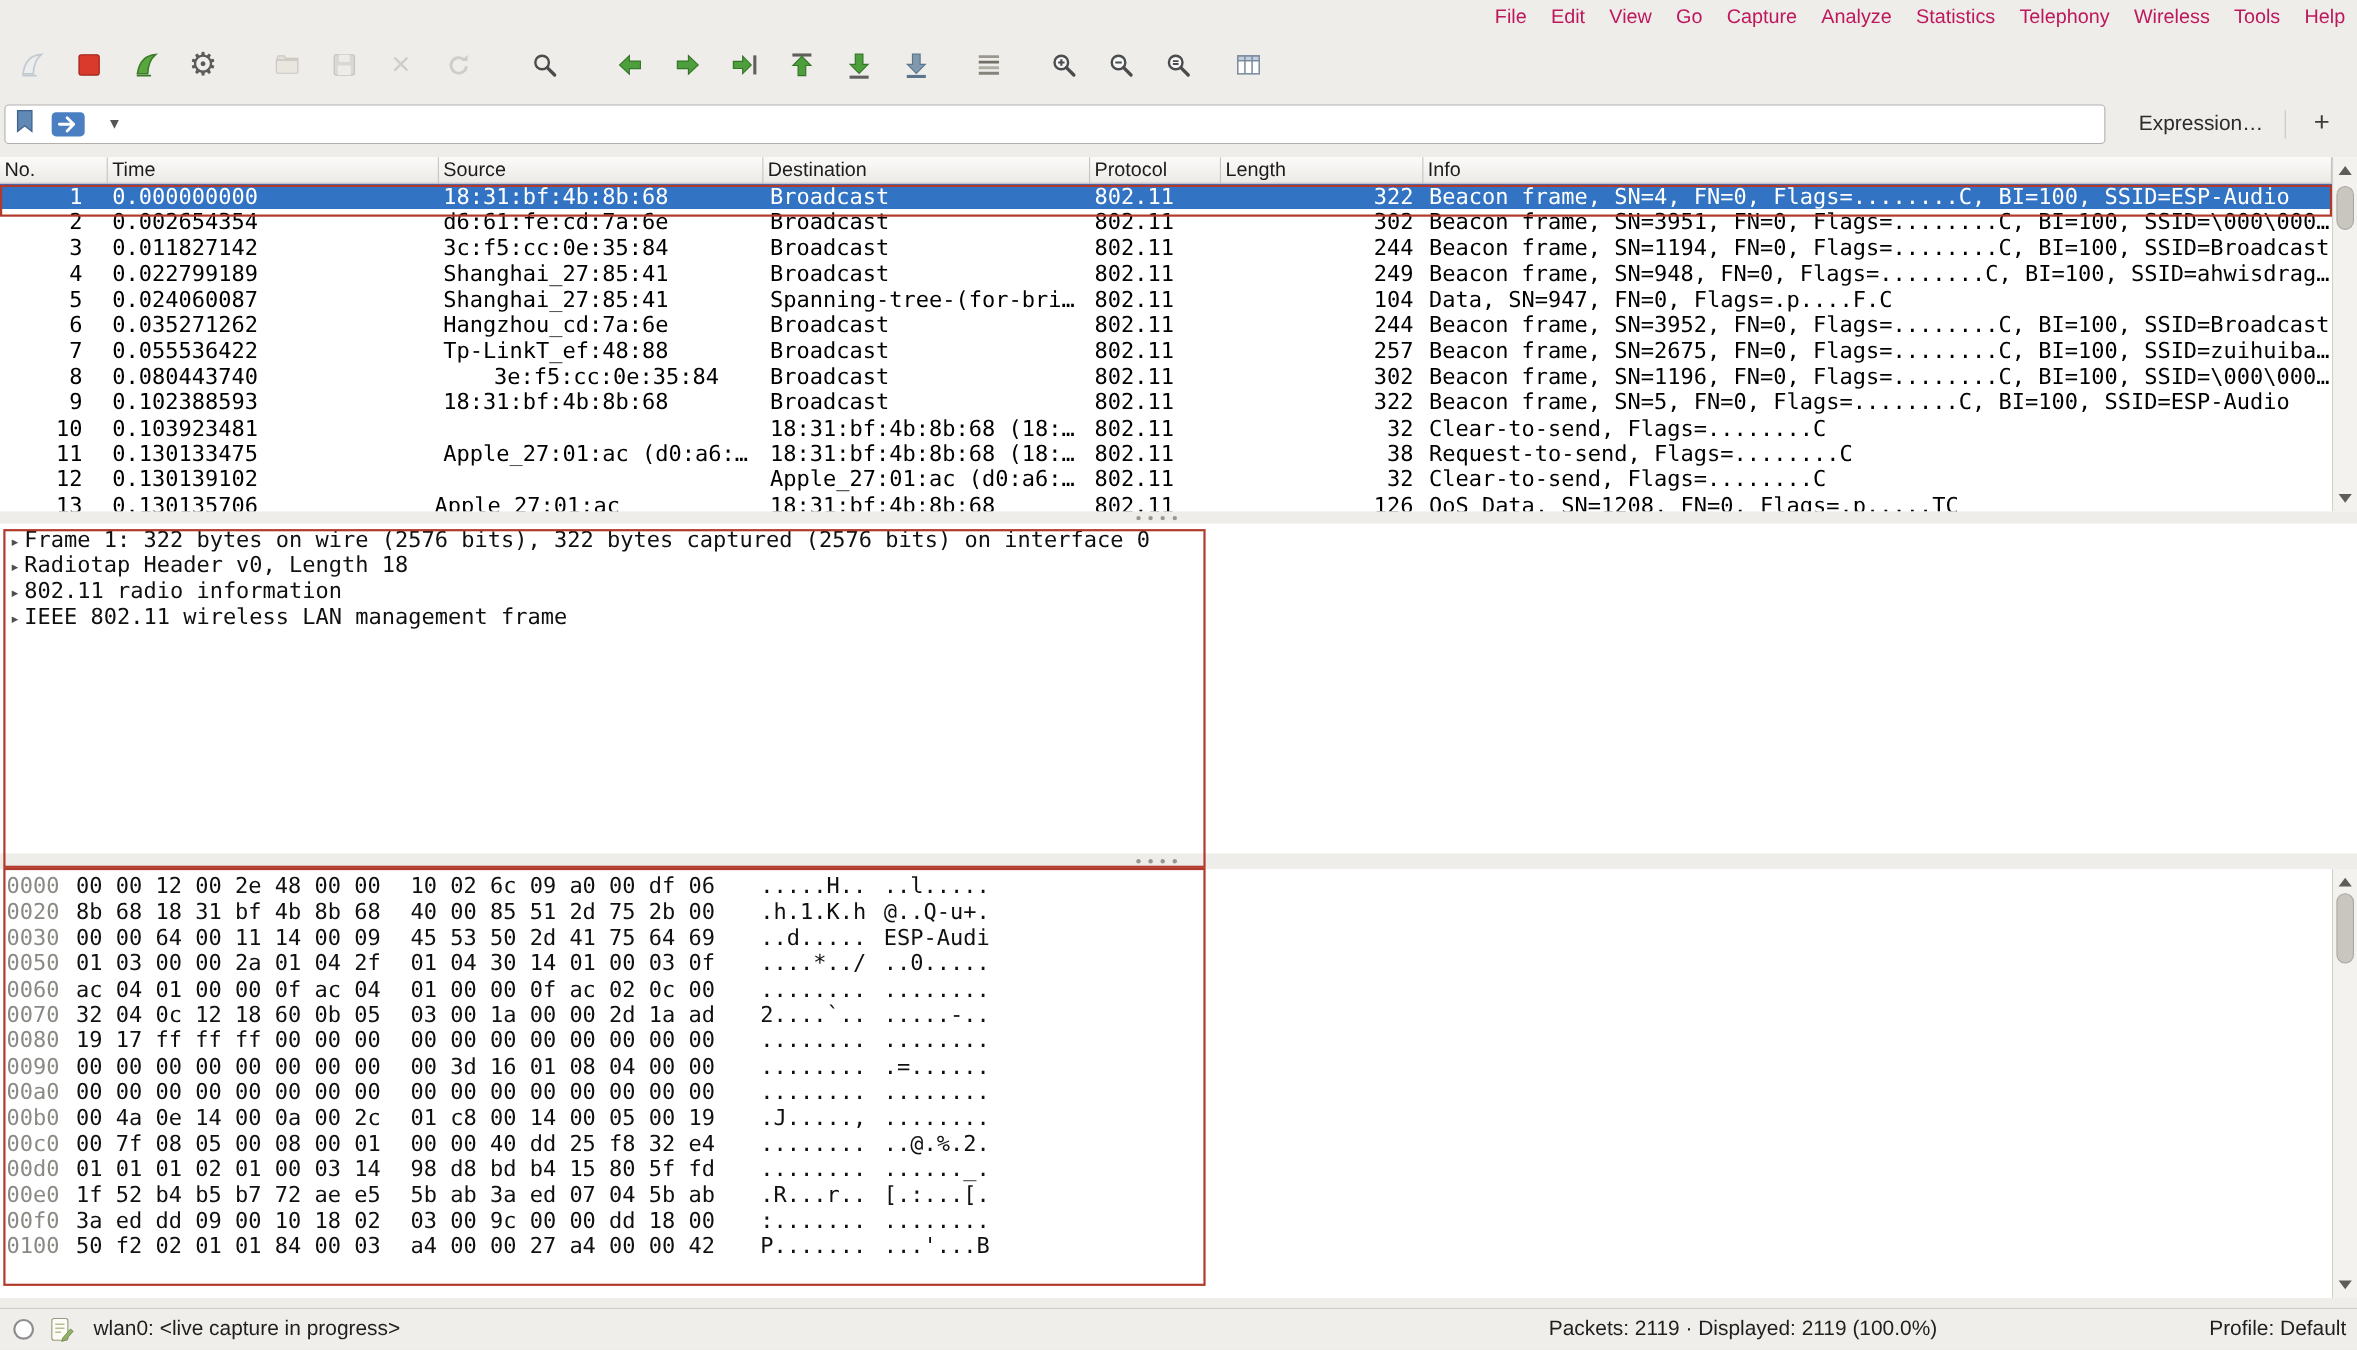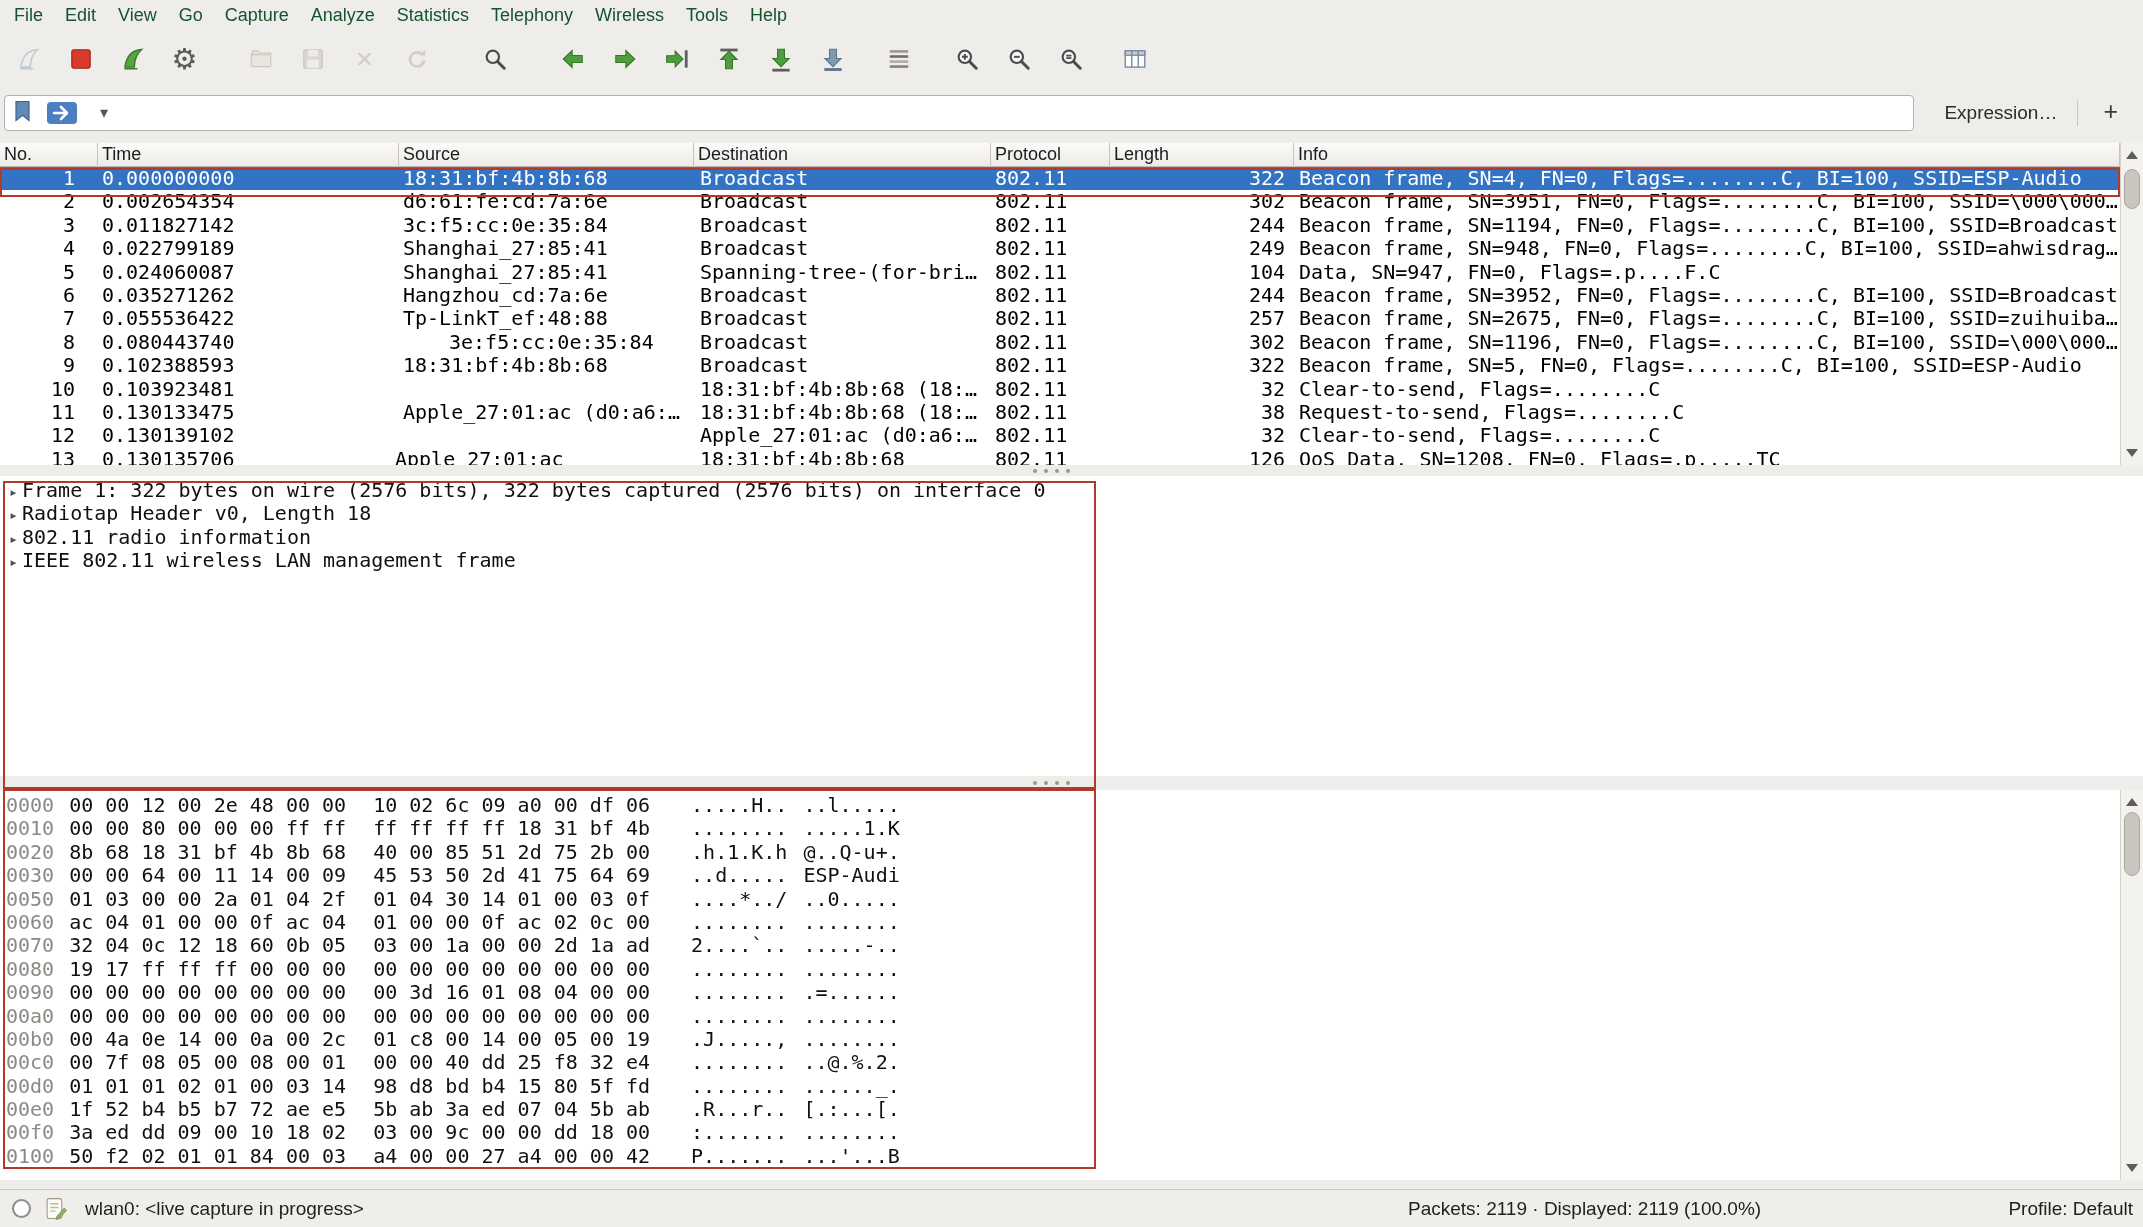--- a/index.html
+++ b/index.html
@@ -5,21 +5,21 @@
   * { margin:0; padding:0; box-sizing:border-box; }
   html,body { width:2143px; height:1227px; }
   body {
     position:relative; overflow:hidden;
     background:#efedea; color:#1e1e1e;
     font-family:"Liberation Sans", sans-serif;
   }
 
   
   .menubar { position:absolute; left:0; top:0; width:100%; height:30px;
-    display:flex; align-items:center; padding-left:3px; font-size:18px; color:#14532d; }
+    display:flex; align-items:center; padding-left:3px; font-size:18px; color:#be185d;justify-content:flex-end; }
   .menu-item { padding:3px 11px; border-radius:3px; cursor:default; }
 
   
   .toolbar { position:absolute; left:0; top:30px; width:100%; height:58px;
     display:flex; align-items:center; padding-left:5px; gap:5px; }
   .tbtn { width:47px; height:44px; flex:none; display:flex; align-items:center;
     justify-content:center; border-radius:4px; }
   .tbtn.disabled { opacity:.45; }
   .glyph { line-height:1; }
 
@@ -429,21 +429,20 @@
   <div class="dots">
     <div class="dot"></div>
       <div class="dot"></div>
       <div class="dot"></div>
       <div class="dot"></div>
   </div>
 </div>
 
 <div class="hexpane" id="hexpane">
     <div class="hxrow"><span class="hx-off">0000</span><span class="hx-h1">00 00 12 00 2e 48 00 00</span><span class="hx-h2">10 02 6c 09 a0 00 df 06</span><span class="hx-a1">.....H..</span><span class="hx-a2">..l.....</span></div>
-    <div class="hxrow"><span class="hx-off">0010</span><span class="hx-h1">00 00 80 00 00 00 ff ff</span><span class="hx-h2">ff ff ff ff 18 31 bf 4b</span><span class="hx-a1">........</span><span class="hx-a2">.....1.K</span></div>
     <div class="hxrow"><span class="hx-off">0020</span><span class="hx-h1">8b 68 18 31 bf 4b 8b 68</span><span class="hx-h2">40 00 85 51 2d 75 2b 00</span><span class="hx-a1">.h.1.K.h</span><span class="hx-a2">@..Q-u+.</span></div>
     <div class="hxrow"><span class="hx-off">0030</span><span class="hx-h1">00 00 64 00 11 14 00 09</span><span class="hx-h2">45 53 50 2d 41 75 64 69</span><span class="hx-a1">..d.....</span><span class="hx-a2">ESP-Audi</span></div>
     <div class="hxrow"><span class="hx-off">0050</span><span class="hx-h1">01 03 00 00 2a 01 04 2f</span><span class="hx-h2">01 04 30 14 01 00 03 0f</span><span class="hx-a1">....*../</span><span class="hx-a2">..0.....</span></div>
     <div class="hxrow"><span class="hx-off">0060</span><span class="hx-h1">ac 04 01 00 00 0f ac 04</span><span class="hx-h2">01 00 00 0f ac 02 0c 00</span><span class="hx-a1">........</span><span class="hx-a2">........</span></div>
     <div class="hxrow"><span class="hx-off">0070</span><span class="hx-h1">32 04 0c 12 18 60 0b 05</span><span class="hx-h2">03 00 1a 00 00 2d 1a ad</span><span class="hx-a1">2....`..</span><span class="hx-a2">.....-..</span></div>
     <div class="hxrow"><span class="hx-off">0080</span><span class="hx-h1">19 17 ff ff ff 00 00 00</span><span class="hx-h2">00 00 00 00 00 00 00 00</span><span class="hx-a1">........</span><span class="hx-a2">........</span></div>
     <div class="hxrow"><span class="hx-off">0090</span><span class="hx-h1">00 00 00 00 00 00 00 00</span><span class="hx-h2">00 3d 16 01 08 04 00 00</span><span class="hx-a1">........</span><span class="hx-a2">.=......</span></div>
     <div class="hxrow"><span class="hx-off">00a0</span><span class="hx-h1">00 00 00 00 00 00 00 00</span><span class="hx-h2">00 00 00 00 00 00 00 00</span><span class="hx-a1">........</span><span class="hx-a2">........</span></div>
     <div class="hxrow"><span class="hx-off">00b0</span><span class="hx-h1">00 4a 0e 14 00 0a 00 2c</span><span class="hx-h2">01 c8 00 14 00 05 00 19</span><span class="hx-a1">.J.....,</span><span class="hx-a2">........</span></div>
     <div class="hxrow"><span class="hx-off">00c0</span><span class="hx-h1">00 7f 08 05 00 08 00 01</span><span class="hx-h2">00 00 40 dd 25 f8 32 e4</span><span class="hx-a1">........</span><span class="hx-a2">..@.%.2.</span></div>

